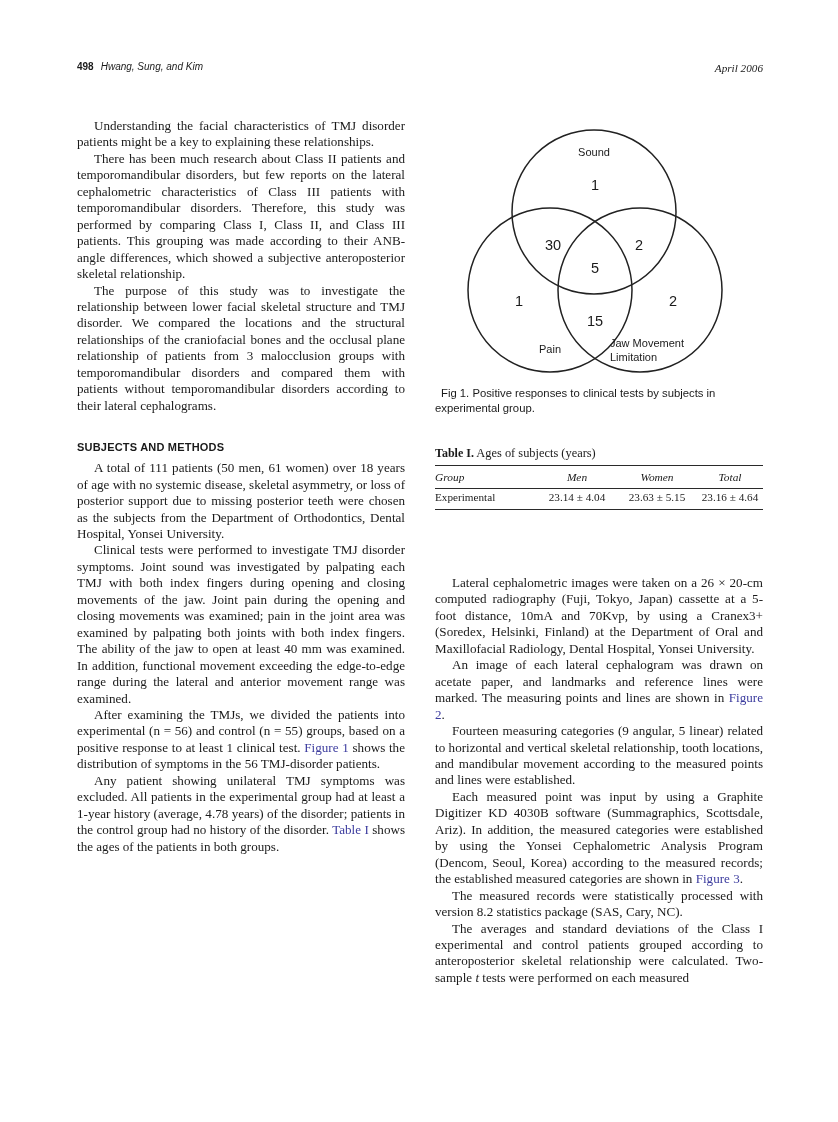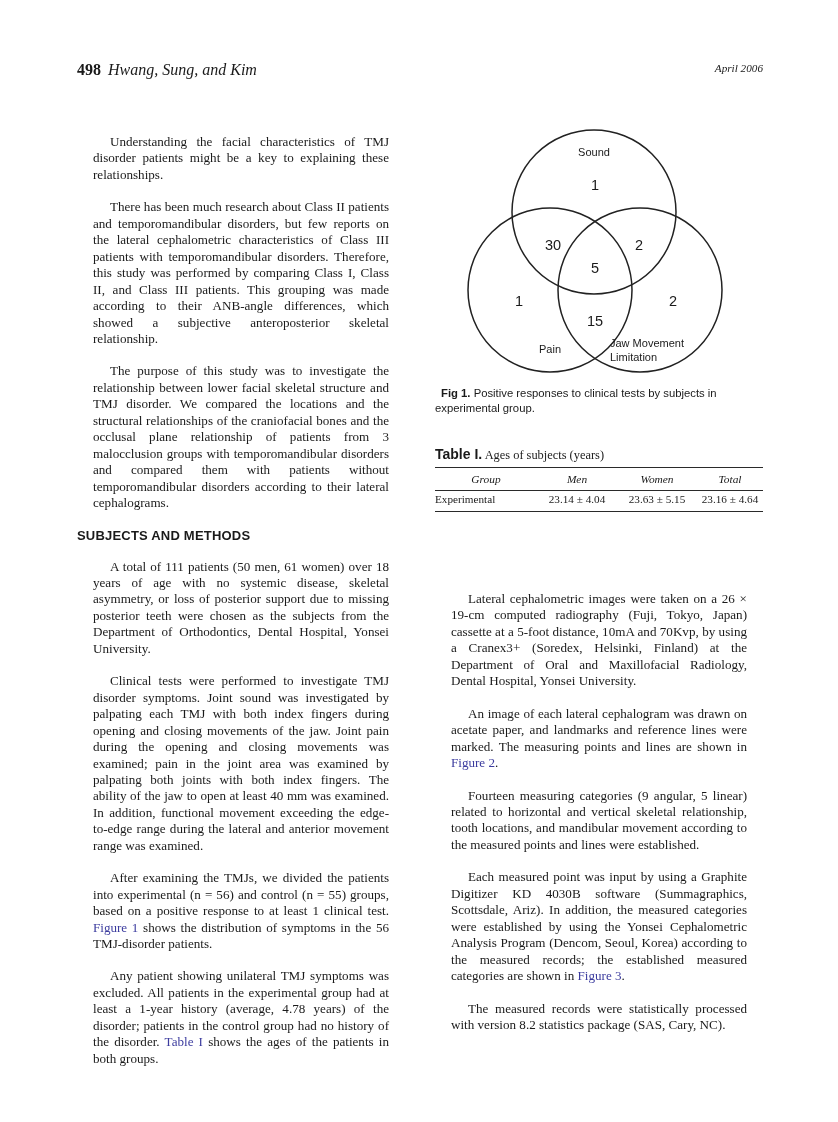--- a/index.html
+++ b/index.html
@@ -28,22 +28,22 @@
     position: absolute;
     left: 77px;
     top: 61px;
     width: 686px;
     height: 40px;
   }
   .runhead-left {
     position: absolute;
     left: 0;
     top: 0;
-    font-family: Liberation Serif, serif;
-    font-size: 16px;
+    font-family: Liberation Sans, sans-serif;
+    font-size: 10px;
     white-space: nowrap;
   }
   .runhead-left .folio {
     font-weight: bold;
     font-style: normal;
     margin-right: 7px;
   }
   .runhead-left .authors {
     font-style: italic;
   }
@@ -60,33 +60,33 @@
   
   .col {
     position: absolute;
     width: 328px;
     top: 118px;
   }
   .col-left  { left: 77px; }
   .col-right { left: 435px; }
 
   p.body {
-    margin: 16px;
+    margin: 0;
     font-size: 13.1px;
     line-height: 16.45px;
     text-align: justify;
     text-justify: inter-word;
     text-indent: 17px;
     hyphens: manual;
   }
 
   h2.section {
-    margin: 13px 0 7px 0;
-    font-family: "Liberation Sans", sans-serif;
-    font-size: 13px;
+    margin: 27px 0 7px 0;
+    font-family: "Liberation Sans", sans-serif;
+    font-size: 11px;
     font-weight: bold;
     letter-spacing: 0.2px;
     text-align: left;
   }
 
   .xref { color: #3b3b9e; }
   .ital { font-style: italic; }
 
   
   .figure {
@@ -117,52 +117,51 @@
   }
 
   .caption {
     margin-top: 6px;
     font-family: "Liberation Sans", sans-serif;
     font-size: 11.3px;
     line-height: 14.6px;
     text-align: left;
   }
   .caption .cap-label {
-    font-weight: bold;
+    font-weight: normal;
     padding-left: 6px;
   }
 
   
   .table-block {
     position: absolute;
     left: 435px;
     top: 446px;
     width: 328px;
   }
   .table-title {
     font-size: 12.4px;
     margin-bottom: 4px;
     font-family: "Liberation Serif", serif;
   }
   .table-title .tlabel {
-    font-family: Liberation Sans, sans-serif;
+    font-family: Liberation Serif, serif;
     font-weight: bold;
-    font-size: 14px;
+    font-size: 12px;
   }
   table.tbl {
     width: 328px;
     border-collapse: collapse;
     font-size: 11.2px;
   }
   table.tbl th {
     font-style: italic;
     font-weight: normal;
     padding: 5px 0 5px 0;
     font-size: 11.4px;
-    text-align: center;
   }
   table.tbl td {
     padding: 1.5px 0;
   }
   .rule-top    { border-top: 1.3px solid #2a2a2a; }
   .rule-mid    { border-bottom: 1.3px solid #2a2a2a; }
   .rule-bottom { border-bottom: 1.3px solid #2a2a2a; }
   .c-group { text-align: left;   width: 102px; }
   .c-men   { text-align: center; width: 80px; }
   .c-women { text-align: center; width: 80px; }
@@ -247,25 +246,26 @@
           <td class="c-group">Experimental</td>
           <td class="c-men">23.14 ± 4.04</td>
           <td class="c-women">23.63 ± 5.15</td>
           <td class="c-total">23.16 ± 4.64</td>
         </tr>
       </tbody>
     </table>
   </div>
 
   <div class="col col-right" style="top:575px;">
-    <p class="body">Lateral cephalometric images were taken on a 26 × 19-cm computed radiography (Fuji, Tokyo, Japan) cassette at a 5-foot distance, 10mA and 70Kvp, by using a Cranex3+ (Soredex, Helsinki, Finland) at the Department of Oral and Maxillofacial Radiology, Dental Hospital, Yonsei University.</p>
+    <p class="body">Lateral cephalometric images were taken on a 26 × 20-cm computed radiography (Fuji, Tokyo, Japan) cassette at a 5-foot distance, 10mA and 70Kvp, by using a Cranex3+ (Soredex, Helsinki, Finland) at the Department of Oral and Maxillofacial Radiology, Dental Hospital, Yonsei University.</p>
 
     <p class="body"><span>An image of each lateral cephalogram was drawn on acetate paper, and landmarks and reference lines were marked. The measuring points and lines are shown in </span><span class="xref">Figure 2</span><span>.</span></p>
 
     <p class="body">Fourteen measuring categories (9 angular, 5 linear) related to horizontal and vertical skeletal relationship, tooth locations, and mandibular movement according to the measured points and lines were established.</p>
 
     <p class="body"><span>Each measured point was input by using a Graphite Digitizer KD 4030B software (Summagraphics, Scottsdale, Ariz). In addition, the measured categories were established by using the Yonsei Cephalometric Analysis Program (Dencom, Seoul, Korea) according to the measured records; the established measured categories are shown in </span><span class="xref">Figure 3</span><span>.</span></p>
 
     <p class="body">The measured records were statistically processed with version 8.2 statistics package (SAS, Cary, NC).</p>
 
+    <p class="body"><span>The averages and standard deviations of the Class I experimental and control patients grouped according to anteroposterior skeletal relationship were calculated. Two-sample </span><span class="ital">t</span><span> tests were performed on each measured</span></p>
   </div>
 
 </div>
 
 </body></html>

